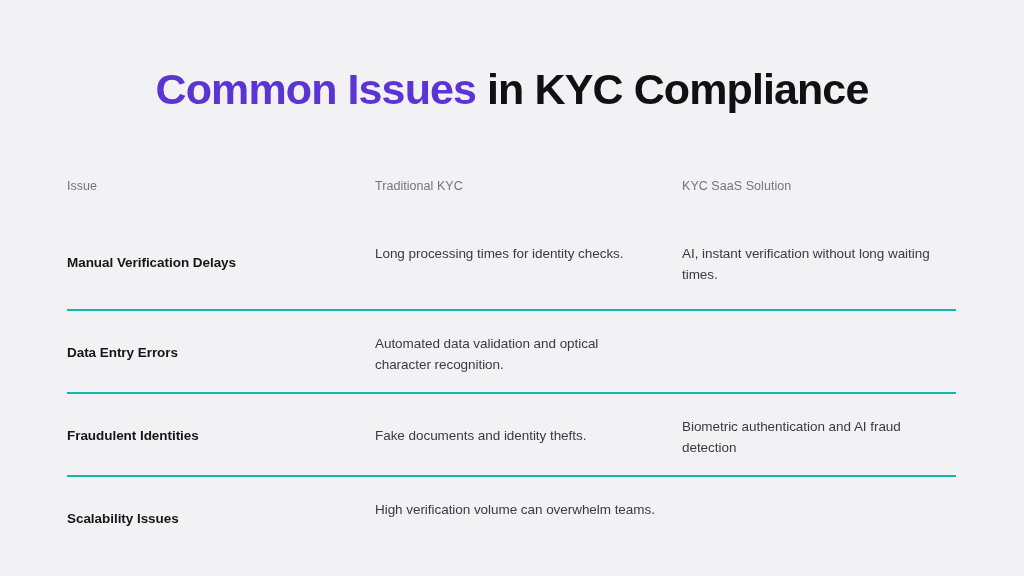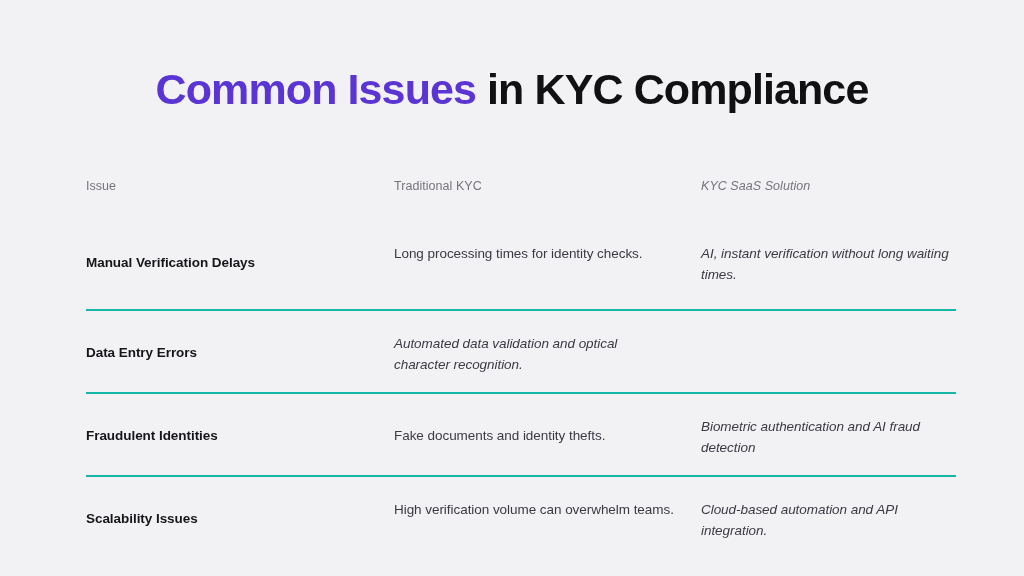--- a/index.html
+++ b/index.html
@@ -43,25 +43,24 @@
   .table {
     position: absolute;
     top: 178px;
     left: 67px;
     width: 889px;
   }
   .row {
     display: flex;
     align-items: flex-start;
     box-sizing: border-box;
-    margin-left: 19px;
   }
   .col-issue { width: 308px; flex: 0 0 308px; padding-right: 16px; box-sizing: border-box; }
   .col-trad  { width: 307px; flex: 0 0 307px; box-sizing: border-box; }
-  .col-saas  { width: 274px; flex: 0 0 274px; padding-right: 8px; box-sizing: border-box; font-style: italic; }
+  .col-saas  { width: 274px; flex: 0 0 274px; padding-right: 8px; box-sizing: border-box; }
 
   
   .head-row { height: 56px; }
   .head-cell {
     font-size: 12.5px;
     font-weight: 400;
     color: #74747d;
     letter-spacing: 0.05px;
     line-height: 1.3;
   }
@@ -123,17 +122,16 @@
 
     <div class="row body-row">
       <div class="col-issue cell-issue">Fraudulent Identities</div>
       <div class="col-trad cell-desc single">Fake documents and identity thefts.</div>
       <div class="col-saas cell-desc">Biometric authentication and AI fraud detection</div>
     </div>
 
     <div class="row body-row">
       <div class="col-issue cell-issue">Scalability Issues</div>
       <div class="col-trad cell-desc">High verification volume can overwhelm teams.</div>
-      <div class="col-saas cell-desc">Cloud-based automation and API integration.</div>
     </div>
 
   </div>
 </div>
 
 </body></html>

